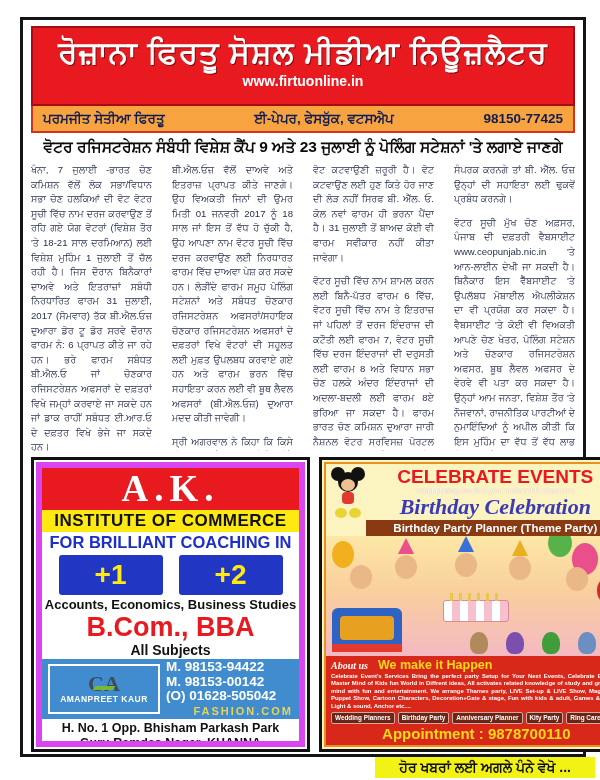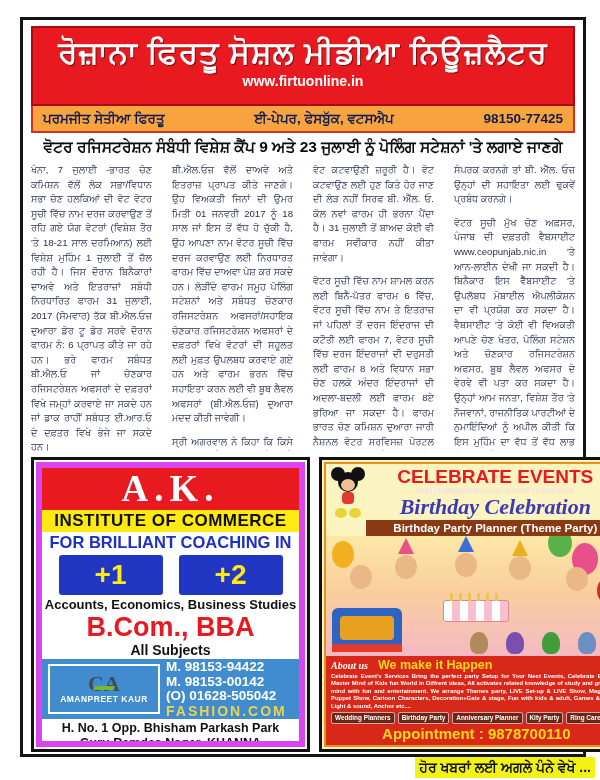--- a/index.html
+++ b/index.html
@@ -51,21 +51,21 @@
              padding:3px 6px; height:60px; }
   .ak-ca { border:2px solid #fff; width:112px; height:50px; display:flex; flex-direction:column;
            align-items:center; justify-content:center; }
   .ak-ca .ca-mark { font-size:22px; font-weight:bold; color:#3c4c5c; line-height:20px;
                     font-family:"Liberation Serif", serif; position:relative; }
   .ak-ca .ca-mark i { display:block; position:absolute; left:6px; top:12px; width:20px; height:4px;
                       background:#7ab82e; transform:skewX(-35deg); }
   .ak-ca .ca-name { color:#fff; font-size:8.5px; font-weight:bold; letter-spacing:.5px;text-align:center; }
   .ak-phones { flex:1; text-align:left; color:#fff; font-weight:bold; font-size:13.5px;
                line-height:14.5px; }
-  .ak-phones .wm { color:#e9d44f; font-size:14px; letter-spacing:2px; text-align:left; }
+  .ak-phones .wm { color:#e9d44f; font-size:11px; letter-spacing:2px; text-align:right; }
   .ak-addr { font-weight:bold; font-size:12.5px; color:#111; line-height:14.5px; margin-top:2px; }
   .ak-mob { color:#e8191f; font-weight:bold; font-size:23px; line-height:25px; }
 
   
   .ce { flex:1; border:3px solid #111; background:#fbf3c0; padding:2px; }
   .ce-inner { border:2px solid #e89020; height:100%; display:flex; flex-direction:column;
               overflow:hidden; position:relative; }
   .ce-head { text-align:center; padding:3px 2px 0 40px; position:relative; }
   .ce-title { color:#e8191f; font-weight:bold; font-size:19px; line-height:20px; }
   .ce-tag { color:#fffdf2; font-weight:bold; font-size:6.6px; line-height:8px;
@@ -102,21 +102,21 @@
              margin-top:1px; }
   .ce-badges { display:flex; gap:3px; justify-content:space-between; margin-top:2px; }
   .ce-badge { background:#6e2412; border:1px solid #caa; color:#fff; font-weight:bold;
               font-size:6.4px; line-height:10px; padding:0 3px; border-radius:2px;
               white-space:nowrap; }
   .ce-appt { text-align:center; color:#ffd912; font-weight:bold; font-size:15px;
              line-height:19px; }
 
   
   .nextpage { position:absolute; right:5px; top:757px; height:21px; line-height:21px;
-              background:#f2f215; color:#111; font-weight:bold; font-size:14px; padding:0 4px; }
+              background:#f2f215; color:#111; font-weight:bold; font-size:14px; padding:0 24px; }
 </style>
 </head>
 <body>
 
 <div class="frame">
 
   <div class="banner">
     <div class="title">ਰੋਜ਼ਾਨਾ ਫਿਰਤੂ ਸੋਸ਼ਲ ਮੀਡੀਆ ਨਿਊਜ਼ਲੈਟਰ</div>
     <div class="url">www.firtuonline.in</div>
   </div>

